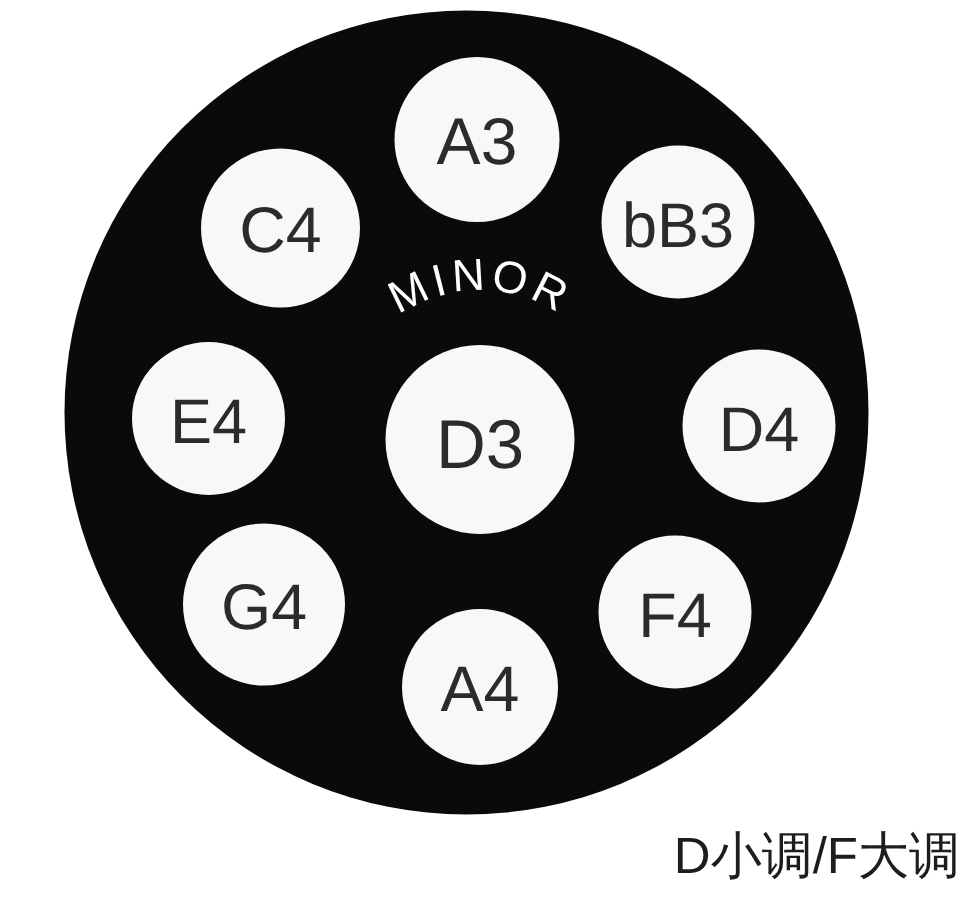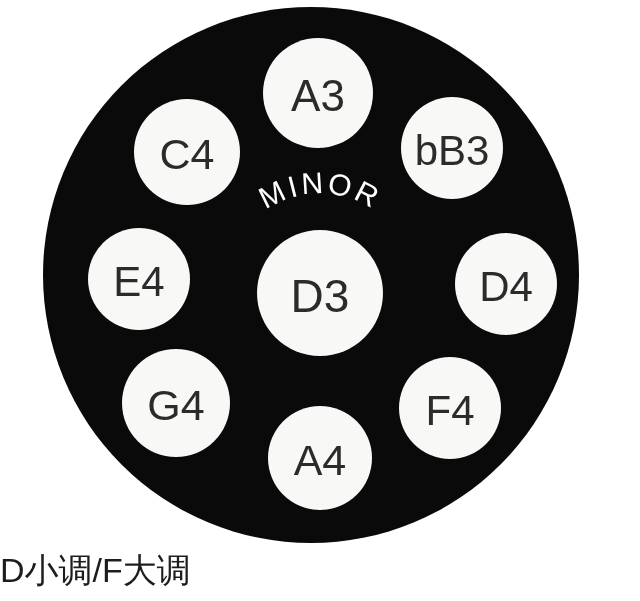--- a/index.html
+++ b/index.html
@@ -51,21 +51,21 @@
     font-size: 30px;
     font-weight: 400;
     letter-spacing: 3px;
     text-anchor: middle;
   }
   .caption {
     position: absolute;
     left: 0;
     top: 548px;
     width: 640px;
-    text-align: left;
+    text-align: right;
     font-family: "Liberation Sans", "DejaVu Sans", sans-serif;
     font-size: 34px;
     color: #1d1d1d;
     letter-spacing: 0px;
     white-space: nowrap;
   }
 </style>
 </head>
 <body>
 

